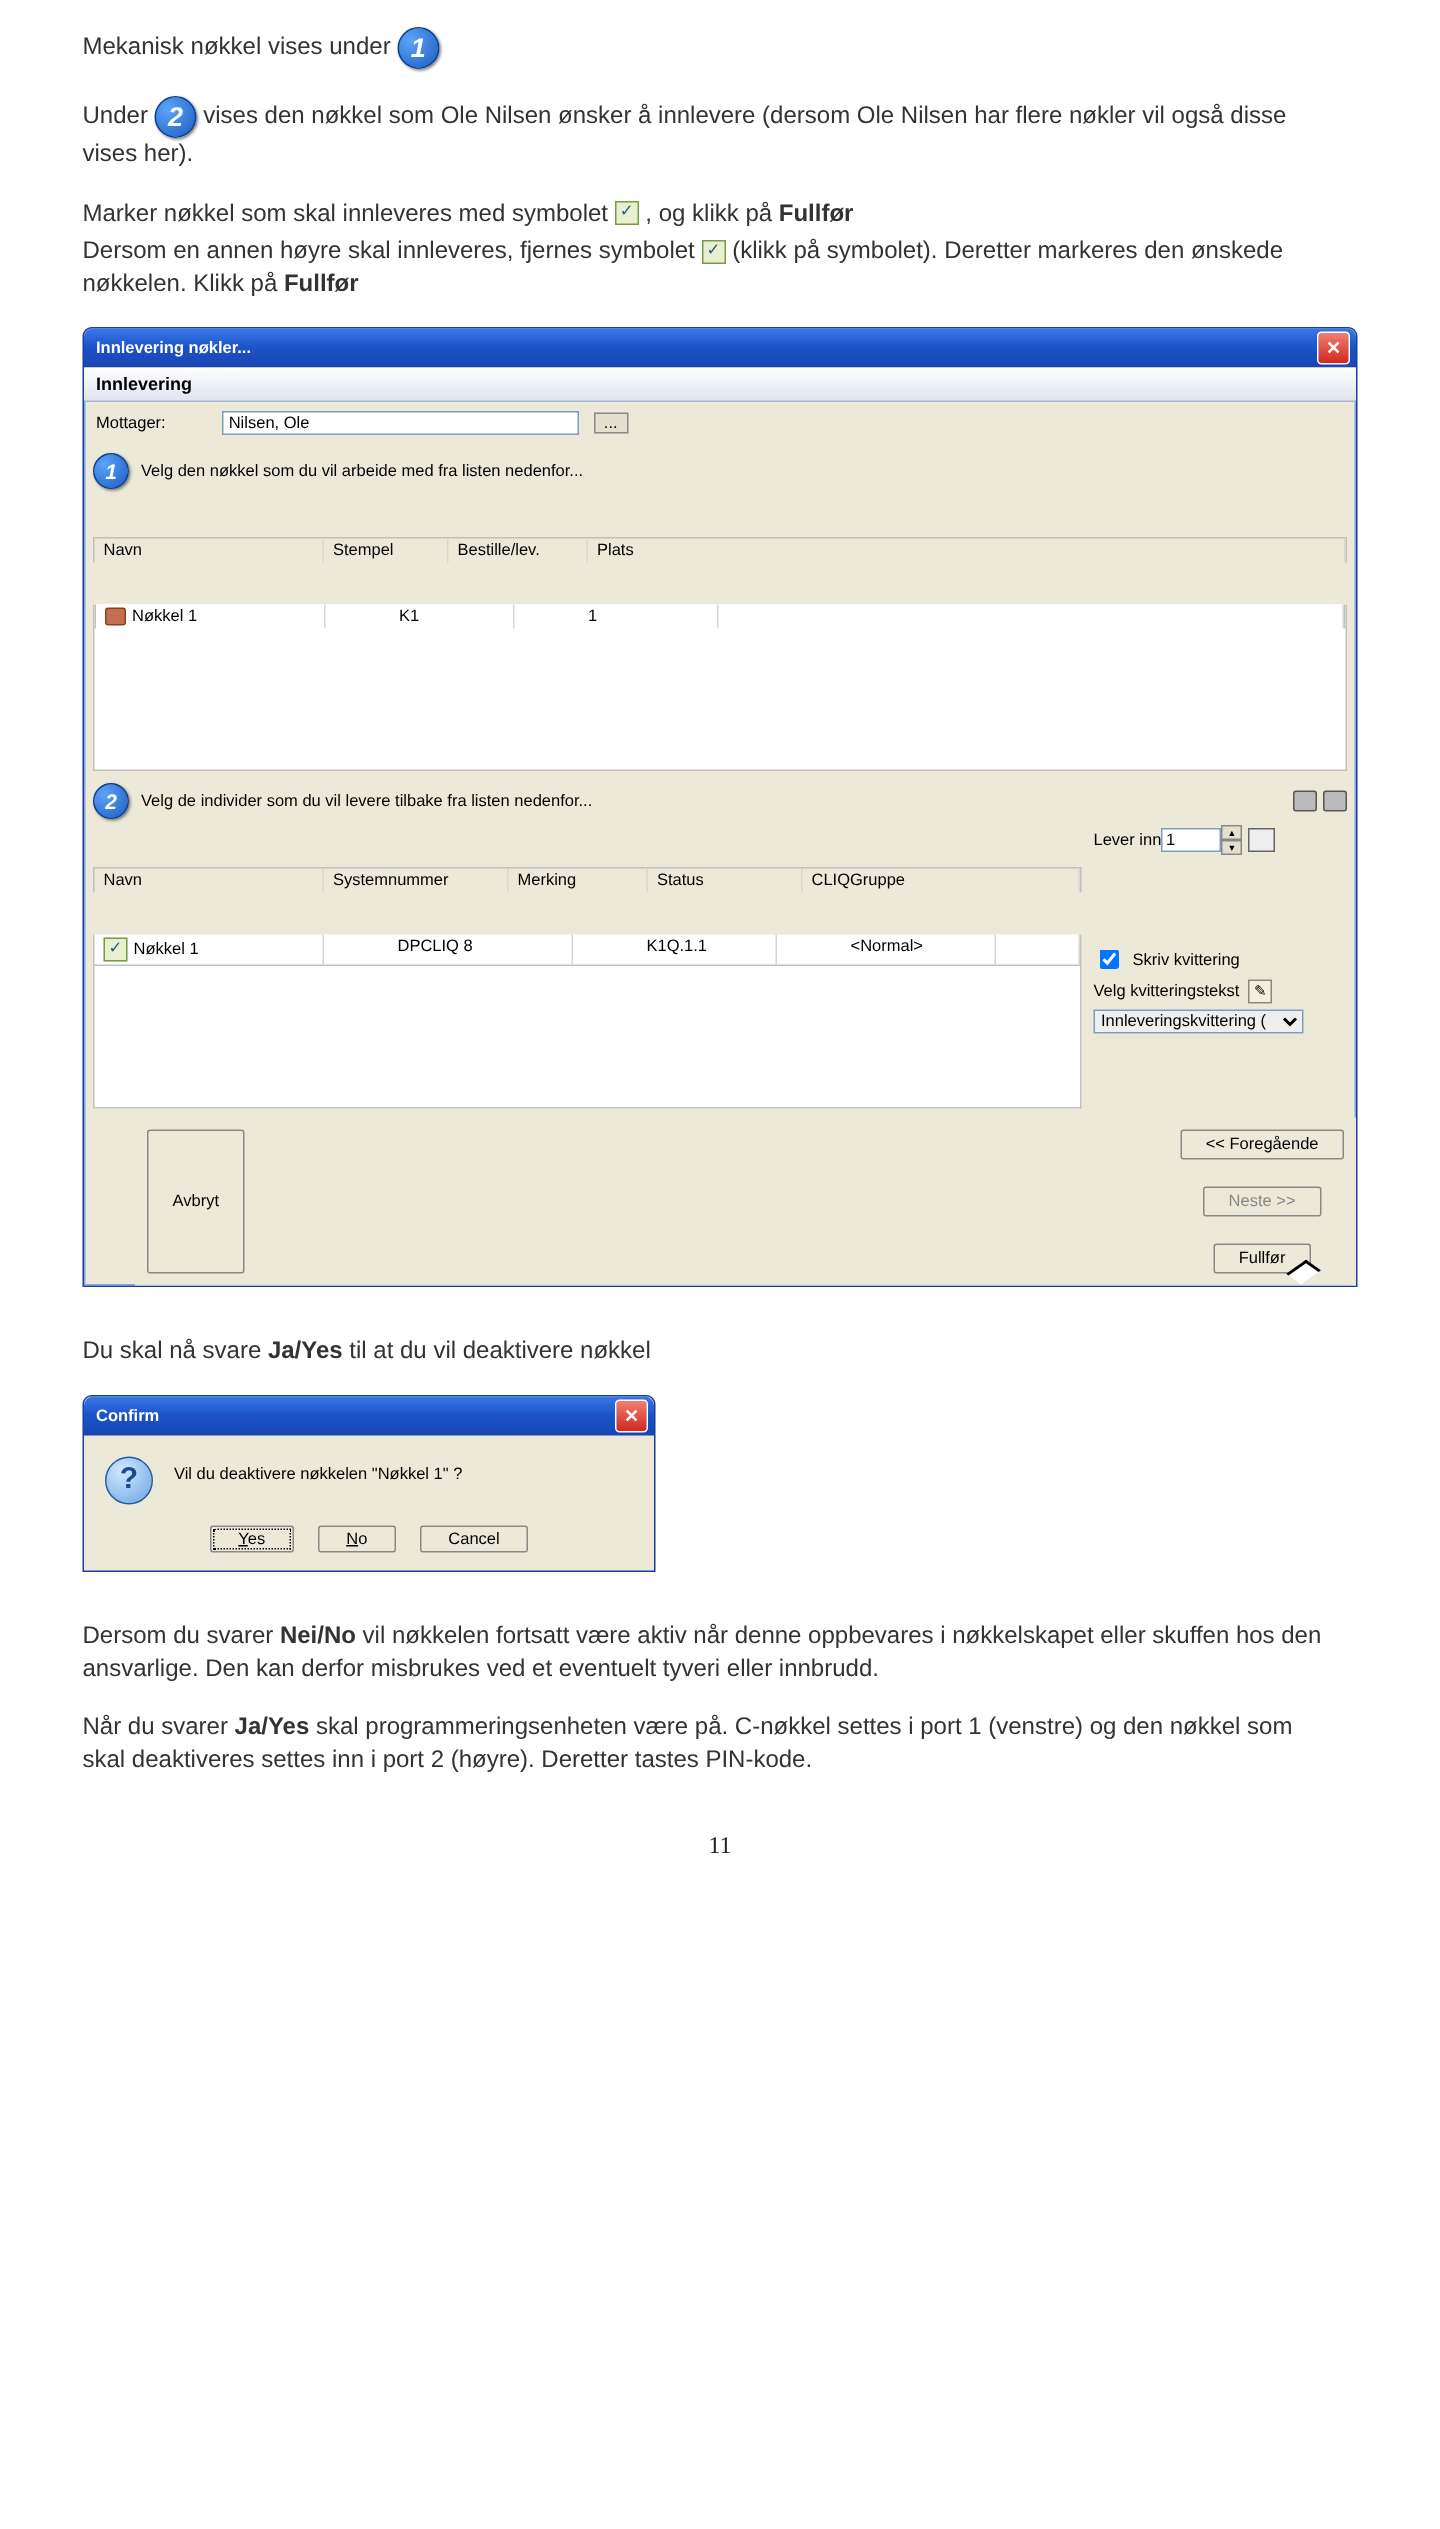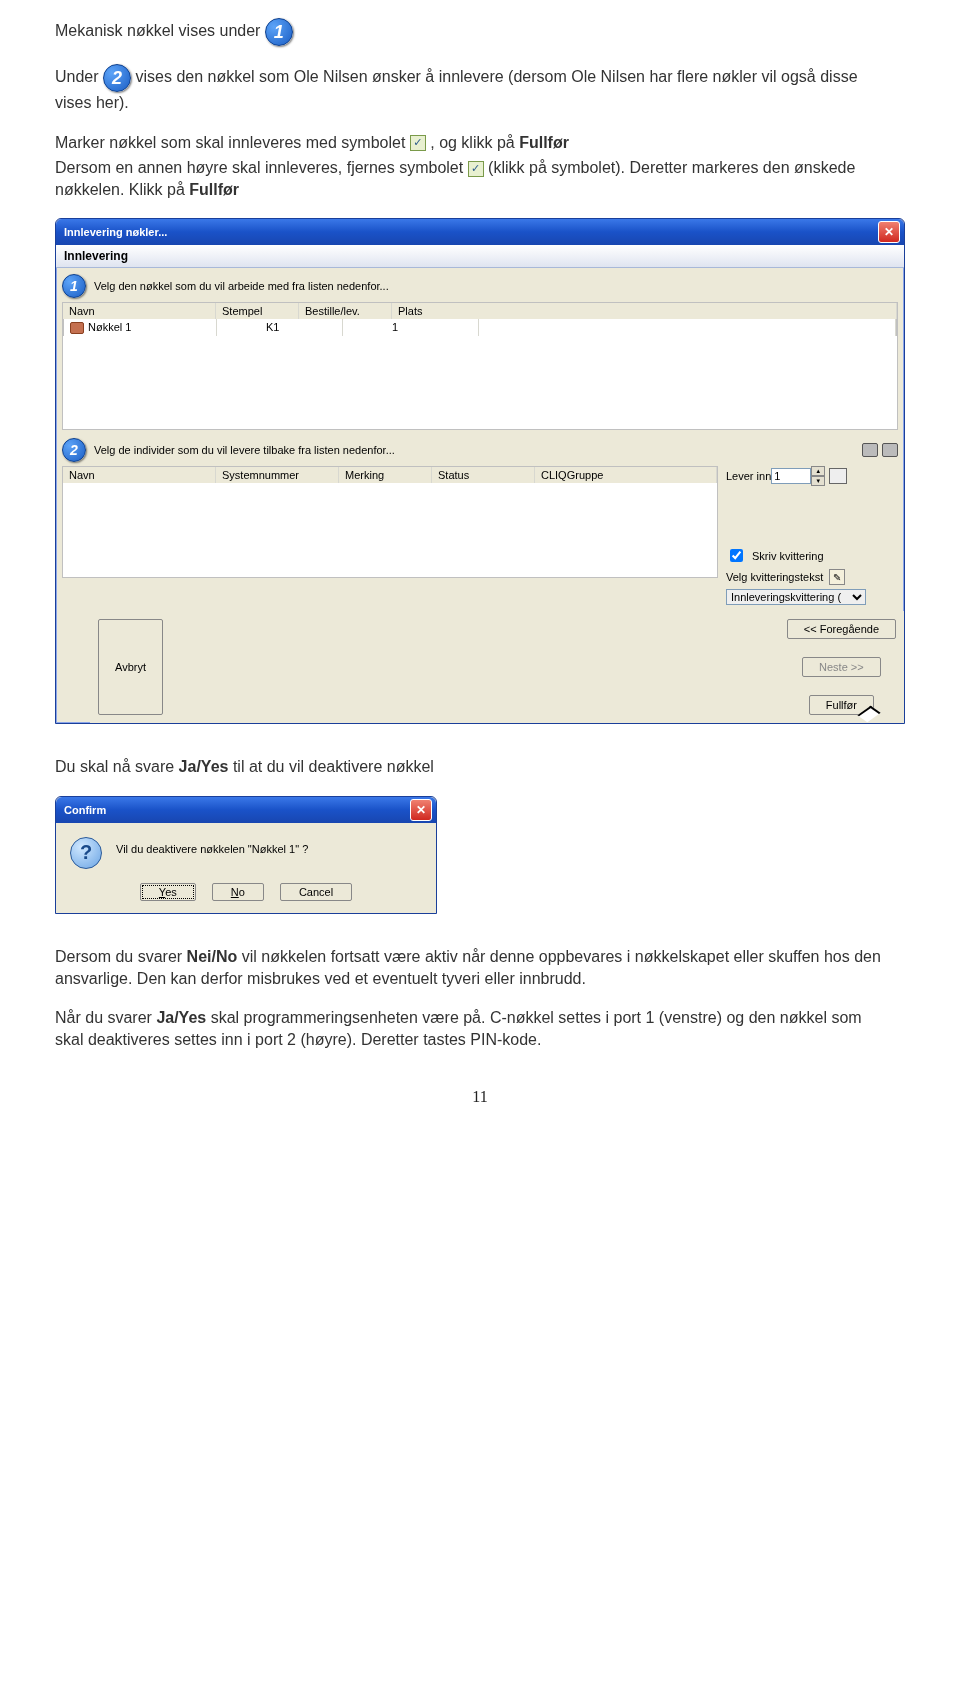--- a/index.html
+++ b/index.html
@@ -110,20 +110,21 @@
     padding: 2px 0 4px 0;
   }
   .section-title {
     font-weight: normal;
   }
   .list-header, .list-row {
     display: flex;
     border: 1px solid #c0c0c0;
     background: #fff;
     font-size: 11px;
+    margin-top: 28px;
   }
   .list-header { background: #ece9d8; border-bottom: none; }
   .list-header .cell, .list-row .cell {
     padding: 2px 6px;
     border-right: 1px solid #d8d8d0;
     overflow: hidden;
     white-space: nowrap;
   }
   .list-block {
     min-height: 110px;
@@ -288,20 +289,27 @@
   <span class="bold">Fullfør</span>
 </p>
 
 <div class="win">
   <div class="titlebar">
     <span>Innlevering nøkler...</span>
     <div class="close">✕</div>
   </div>
   <div class="subtitle">Innlevering</div>
 
+  <div class="form-row">
+    <span>Mottager:</span>
+    <span>
+      <input type="text" value="Nilsen, Ole" style="">
+      <button class="btn-ellipsis">...</button>
+    </span>
+  </div>
 
   <div class="section">
     <div class="section-head">
       <span class="badge-1-sm">1</span>
       <span class="section-title">Velg den nøkkel som du vil arbeide med fra listen nedenfor...</span>
     </div>
     <div class="list-header">
       <div class="cell w-navn">Navn</div>
       <div class="cell w-stempel">Stempel</div>
       <div class="cell w-bestille">Bestille/lev.</div>
@@ -327,20 +335,27 @@
       </span>
     </div>
     <div style="display:flex; gap:8px;">
       <div style="flex:1">
         <div class="list-header">
           <div class="cell w-navn">Navn</div>
           <div class="cell w-sysnum">Systemnummer</div>
           <div class="cell w-merking">Merking</div>
           <div class="cell w-status">Status</div>
           <div class="cell w-cliq">CLIQGruppe</div>
+        </div>
+        <div class="list-row" style="border-bottom:1px solid #c0c0c0">
+          <div class="cell w-navn"><span class="checkbox-icon" style="margin-right:4px">✓</span><span>Nøkkel 1</span></div>
+          <div class="cell w-sysnum">DPCLIQ 8</div>
+          <div class="cell w-merking">K1Q.1.1</div>
+          <div class="cell w-status">&lt;Normal&gt;</div>
+          <div class="cell w-cliq"></div>
         </div>
         <div class="list-footer-blank"></div>
       </div>
 
       <div style="width:172px; padding-top:0px;">
         <div class="lever-row">
           <span>Lever inn</span>
           <input value="1" style="">
           <div class="spin">
               <div>▴</div>

